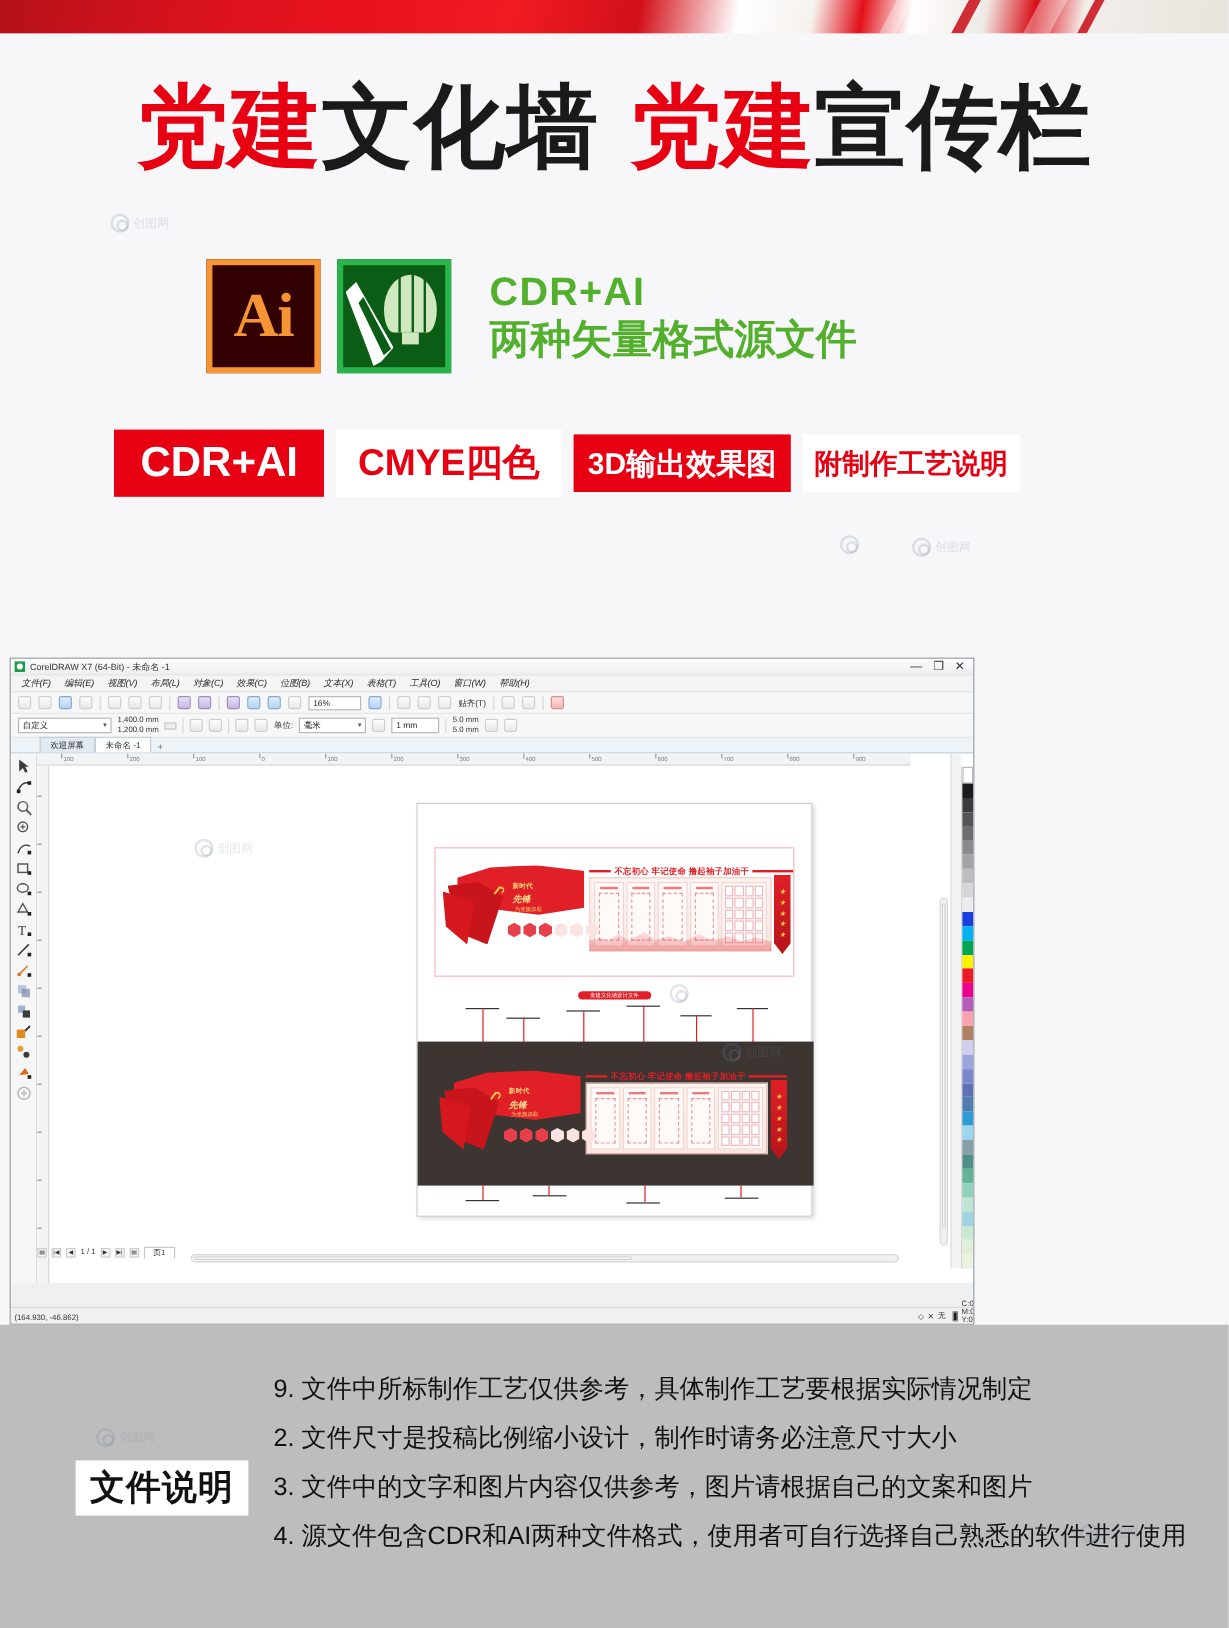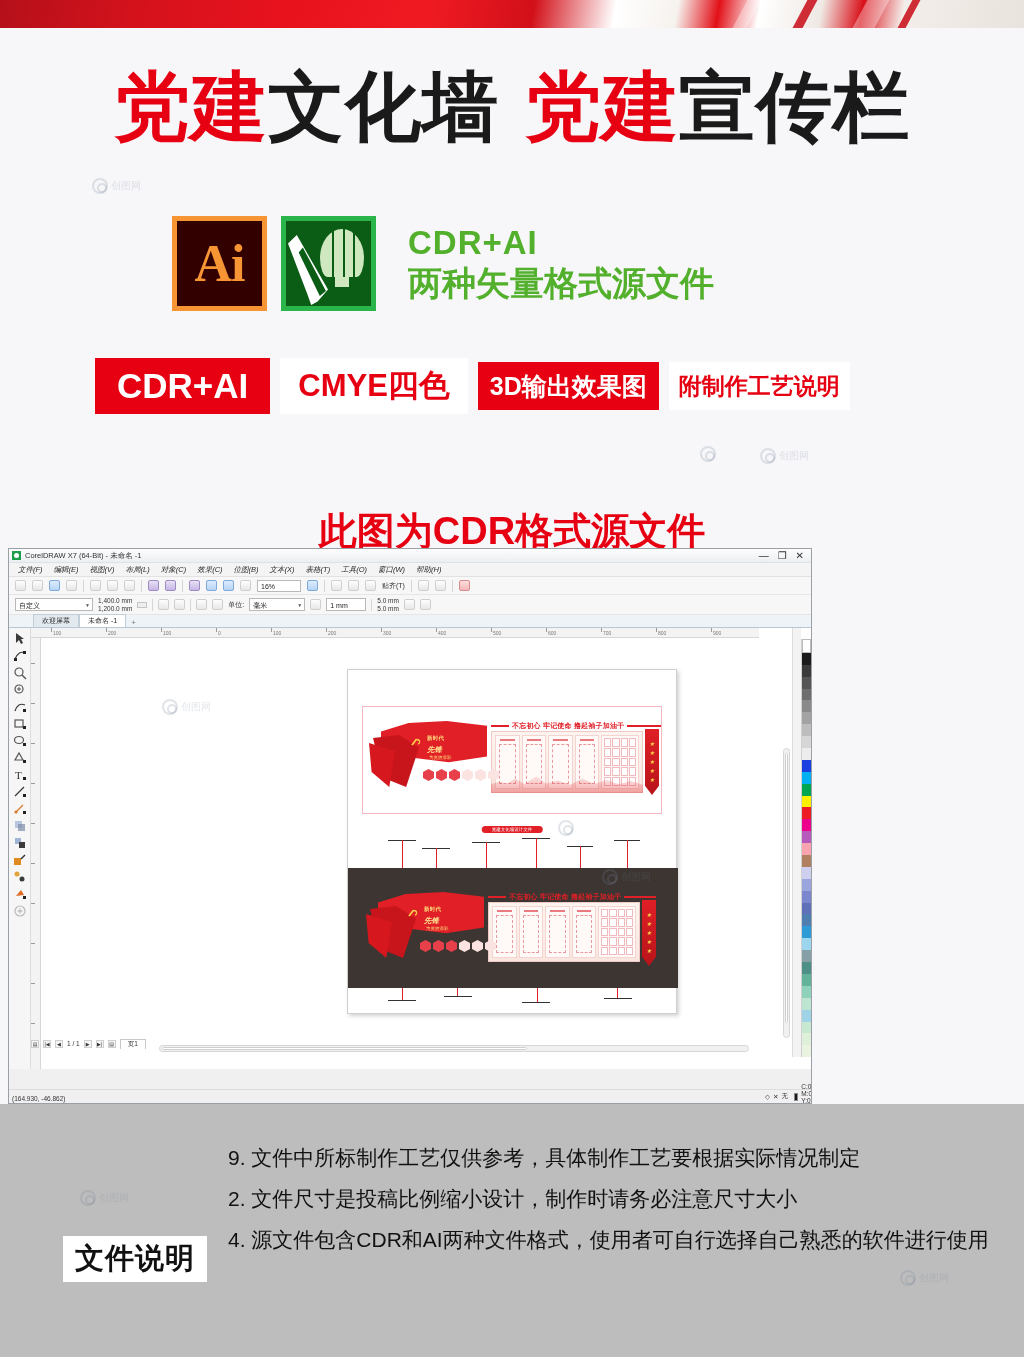--- a/index.html
+++ b/index.html
@@ -199,21 +199,21 @@
 
   .statusbar{ position:absolute; left:0; right:0; bottom:0; height:14px; background:#f0f0f0; border-top:1px solid #dcdcdc; display:flex; align-items:center; gap:6px; padding:0 6px; font-size:6.5px; color:#333;}
   .coords{ position:absolute; left:3px; bottom:1px; font-size:6.5px; color:#333;}
   .sfill{ display:flex; align-items:center; gap:3px; margin-left:auto;}
   .swatch-k{ width:8px;height:8px;background:#1a1a1a;border:1px solid #888;}
 
   
   .footer{ position:absolute; left:0; top:1104px; width:1024px; height:253px; background:#bdbdbd;}
   .footer-label{
     position:absolute; left:63px; top:1217px; background:#ffffff; color:#111;
-    font-size:29px; font-weight:bold; padding:3px 12px; letter-spacing:1px;margin-top:19px;
+    font-size:29px; font-weight:bold; padding:3px 12px; letter-spacing:1px;
   }
   .notes{ position:absolute; left:228px; top:1137px; width:780px;}
   .notes div{ font-size:21px; color:#111; line-height:41px; white-space:nowrap; font-weight:500;}
 
   
   .wm{ position:absolute; color:rgba(120,130,150,.20); font-size:10px; pointer-events:none; user-select:none; display:flex; align-items:center; gap:3px;}
   .wm .ring{ width:16px;height:16px;border:2px solid rgba(120,130,150,.22); border-radius:50%; position:relative;}
   .wm .ring:after{ content:""; position:absolute; left:3px; top:3px; width:6px;height:6px;border:2px solid rgba(120,130,150,.22); border-radius:50%;}
 </style>
 </head>
@@ -250,21 +250,20 @@
     </div>
   </div>
 
   <div class="badges">
     <div class="badge filled b1">CDR+AI</div>
     <div class="badge outline b2">CMYE四色</div>
     <div class="badge filled b3">3D输出效果图</div>
     <div class="badge outline b4">附制作工艺说明</div>
   </div>
 
-  <div class="cdr-line">此图为CDR格式源文件</div>
 
   <div class="wm" style="left:92px;top:150px;">
       <span class="ring"></span>
       <span>创图网</span>
     </div>
   <div class="wm" style="left:760px;top:420px;">
       <span class="ring"></span>
       <span>创图网</span>
     </div>
   <div class="wm" style="left:700px;top:418px;">
@@ -794,20 +793,21 @@
       <span>.200 mm</span>
     </span>
   </div>
 </div>
 
 <div class="footer"></div>
 <div class="footer-label">文件说明</div>
 <div class="notes">
   <div>9. 文件中所标制作工艺仅供参考，具体制作工艺要根据实际情况制定</div>
   <div>2. 文件尺寸是投稿比例缩小设计，制作时请务必注意尺寸大小</div>
+  <div>3. 文件中的文字和图片内容仅供参考，图片请根据自己的文案和图片</div>
   <div>4. 源文件包含CDR和AI两种文件格式，使用者可自行选择自己熟悉的软件进行使用</div>
 </div>
 <div class="wm" style="left:80px;top:1190px;">
     <span class="ring"></span>
     <span>创图网</span>
   </div>
 <div class="wm" style="left:900px;top:1270px;">
     <span class="ring"></span>
     <span>创图网</span>
   </div>

